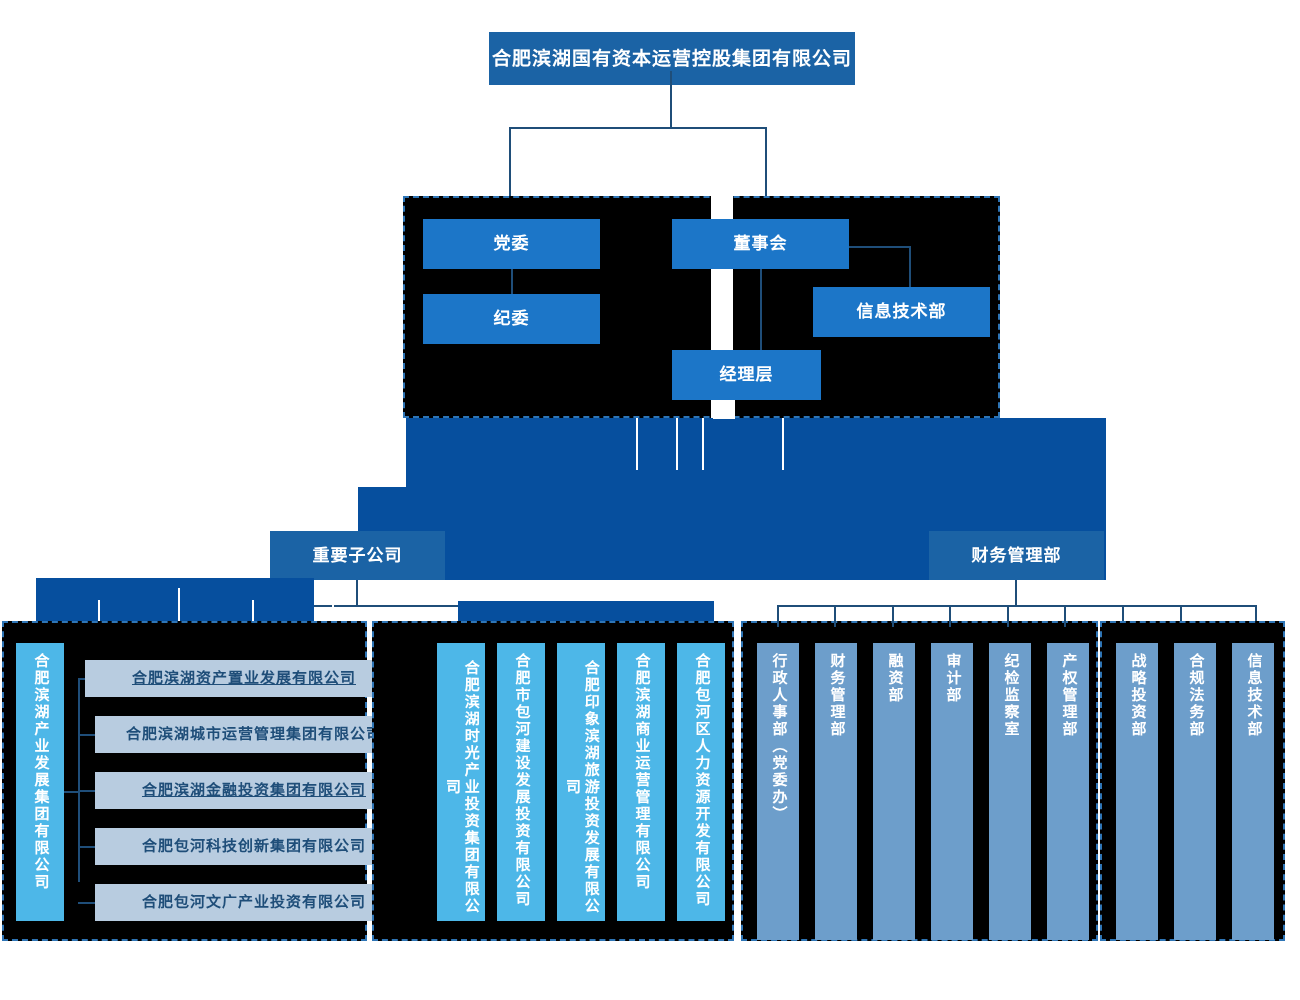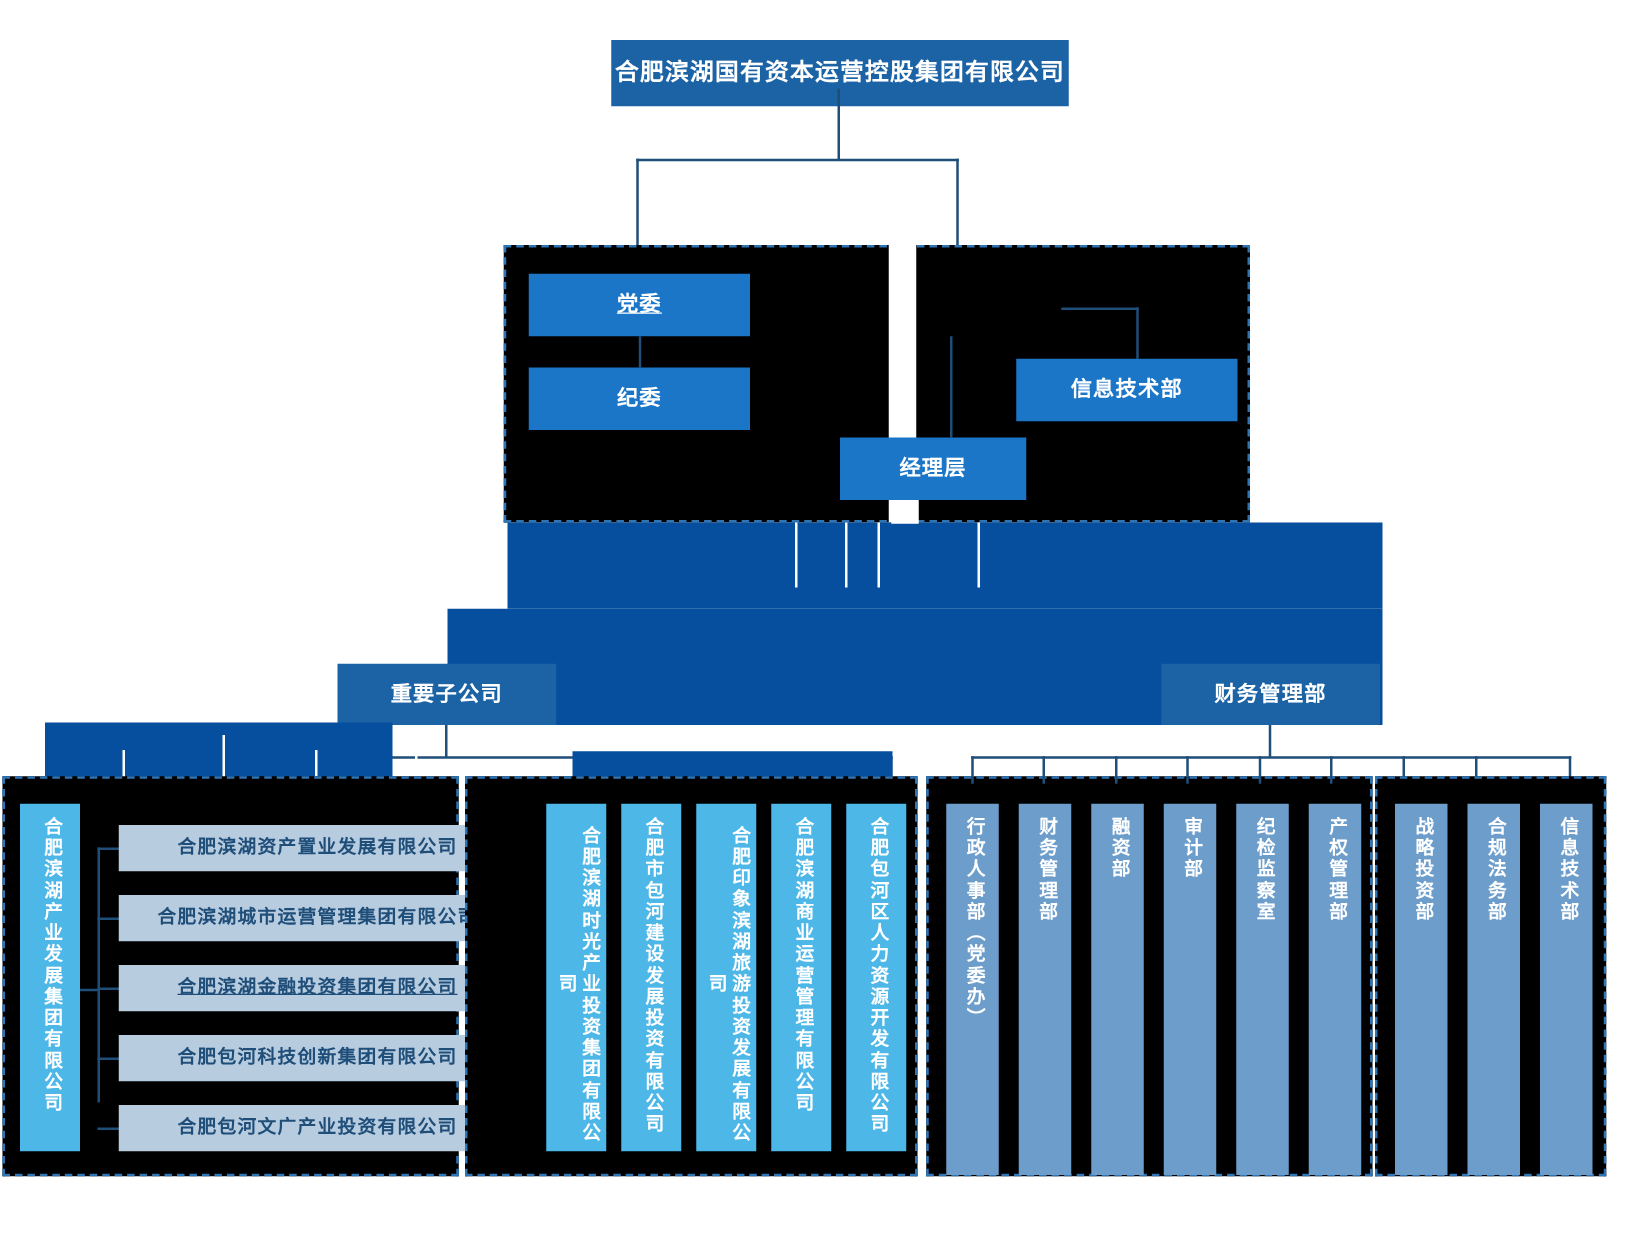--- a/index.html
+++ b/index.html
@@ -90,26 +90,27 @@
   <div class="ln" style="left:509px;top:127px;width:258px;height:2px;"></div>
 
   <div class="ln" style="left:509px;top:127px;width:2px;height:92px;"></div>
 
   <div class="ln" style="left:765px;top:127px;width:2px;height:92px;"></div>
 
   <div class="panel" style="left:403px;top:196px;width:597px;height:222px;"></div>
 
   <div class="ln-w" style="left:711px;top:196px;width:22px;height:222px;"></div>
 
-  <div class="node n-gov" style="left:423px;top:219px;width:177px;height:50px;text-decoration:underline;">党委</div>
+  <div class="node n-gov" style="left:423px;top:219px;width:177px;height:50px;">党委</div>
 
   <div class="ln" style="left:511px;top:269px;width:2px;height:25px;"></div>
 
   <div class="node n-gov" style="left:423px;top:294px;width:177px;height:50px;">纪委</div>
 
+  <div class="node n-gov" style="left:672px;top:219px;width:177px;height:50px;">董事会</div>
 
   <div class="ln" style="left:849px;top:246px;width:62px;height:2px;"></div>
   <div class="ln" style="left:909px;top:246px;width:2px;height:41px;"></div>
 
   <div class="node n-gov" style="left:813px;top:287px;width:177px;height:50px;">信息技术部</div>
 
   <div class="ln" style="left:760px;top:269px;width:2px;height:81px;"></div>
 
   <div class="node n-gov" style="left:672px;top:350px;width:149px;height:50px;">经理层</div>
 
@@ -151,21 +152,21 @@
 
   <div class="ln" style="left:78px;top:678px;width:2px;height:204px;"></div>
   <div class="ln" style="left:64px;top:791px;width:16px;height:2px;"></div>
 
   <div class="ln" style="left:78px;top:678px;width:18px;height:2px;"></div>
   <div class="ln" style="left:78px;top:734px;width:18px;height:2px;"></div>
   <div class="ln" style="left:78px;top:790px;width:18px;height:2px;"></div>
   <div class="ln" style="left:78px;top:846px;width:18px;height:2px;"></div>
   <div class="ln" style="left:78px;top:902px;width:18px;height:2px;"></div>
 
-  <div class="node n-sub" style="left:95px;top:660px;width:318px;height:37px;">合肥滨湖资产置业发展有限公司</div>
+  <div class="node n-sub" style="left:85px;top:660px;width:318px;height:37px;text-decoration:underline;">合肥滨湖资产置业发展有限公司</div>
   <div class="node n-sub" style="left:95px;top:716px;width:318px;height:37px;">合肥滨湖城市运营管理集团有限公司</div>
   <div class="node n-sub" style="left:95px;top:772px;width:318px;height:37px;text-decoration:underline;">合肥滨湖金融投资集团有限公司</div>
   <div class="node n-sub" style="left:95px;top:828px;width:318px;height:37px;">合肥包河科技创新集团有限公司</div>
   <div class="node n-sub" style="left:95px;top:884px;width:318px;height:37px;">合肥包河文广产业投资有限公司</div>
 
   <div class="panel" style="left:372px;top:621px;width:362px;height:320px;"></div>
 
   <div class="node n-vert" style="left:437px;top:643px;width:48px;height:278px;">合肥滨湖时光产业投资集团有限公司</div>
   <div class="node n-vert" style="left:497px;top:643px;width:48px;height:278px;">合肥市包河建设发展投资有限公司</div>
   <div class="node n-vert" style="left:557px;top:643px;width:48px;height:278px;">合肥印象滨湖旅游投资发展有限公司</div>

